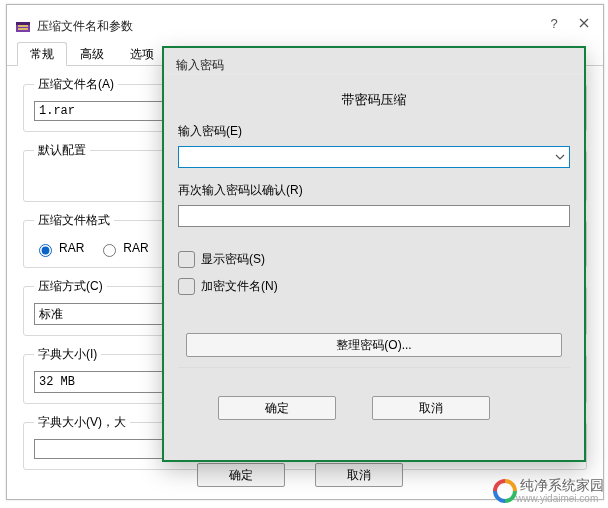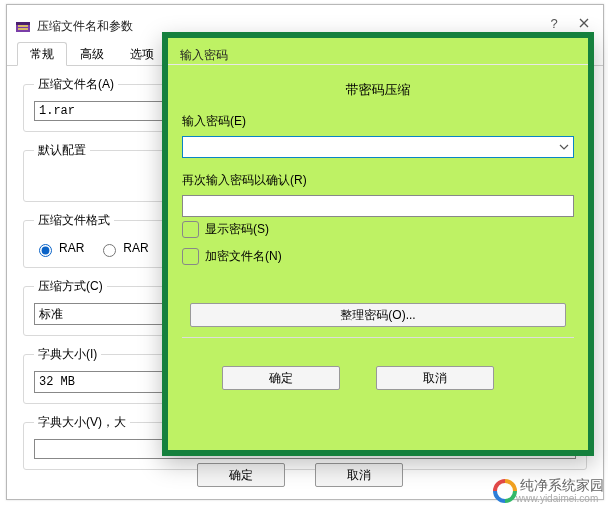--- a/index.html
+++ b/index.html
@@ -16,21 +16,21 @@
   fieldset{border:1px solid #d9d9d9;border-radius:3px;margin:0 0 10px 0;padding:8px 10px 10px}
   fieldset>legend{padding:0 4px}
   .txt{width:100%;box-sizing:border-box;border:1px solid #888;padding:1px 4px;font-family:"Courier New",monospace;font-size:12px;height:20px}
   .btn{min-width:88px;height:24px;border:1px solid #999;background:#f5f5f5;border-radius:2px;font-size:12px;padding:0 14px;cursor:default}
   .btn-wide{min-width:180px}
   .radio-row{display:flex;gap:14px;align-items:center;margin-top:4px}
   .radio-row label{display:flex;align-items:flex-start;gap:4px}
   .sel{width:100%;height:20px;border:1px solid #888;padding:0 4px;font-family:"Courier New",monospace;font-size:12px}
   .footer-btns{position:absolute;left:0;right:0;bottom:0;padding:12px 0 12px 190px;display:flex;gap:30px}
   
-  .child-dialog{position:absolute;left:162px;top:32px;width:420px;height:412px;background:#bef264;border:6px solid #15803d;box-shadow:0 8px 22px rgba(0,0,0,.25);z-index:5}
+  .child-dialog{position:absolute;left:162px;top:46px;width:420px;height:412px;background:#e5e5e5;border:2px solid #15803d;box-shadow:0 8px 22px rgba(0,0,0,.25);z-index:5}
   .child-body{padding:10px 14px 0}
   .sect-title{text-align:center;margin:6px 0 14px;font-size:13px}
   .field-label{margin:6px 0 6px}
   .combo{position:relative}
   .combo input{width:100%;height:22px;box-sizing:border-box;border:1px solid #0a84c6;padding:1px 20px 1px 4px}
   .combo .arrow{position:absolute;right:2px;top:3px;width:16px;height:16px;display:flex;align-items:center;justify-content:center;color:#555}
   .pw-input{width:100%;height:22px;box-sizing:border-box;border:1px solid #888;padding:1px 4px}
   .chk-row{display:flex;align-items:center;gap:6px;margin:10px 0 0}
   .chk{width:15px;height:15px;border:1px solid #888;border-radius:3px;display:inline-block}
   .org-btn-wrap{margin:38px 0 0;text-align:center}
@@ -134,21 +134,21 @@
       <span class="arrow">
         <svg viewBox="0 0 10 10" width="10" height="10">
             <path d="M1 3 L5 7 L9 3" fill="none" stroke="#555" stroke-width="1.2"></path>
           </svg>
       </span>
     </div>
 
     <div class="field-label" style="margin-top:14px">再次输入密码以确认(R)</div>
     <input class="pw-input" type="text" style="">
 
-    <div class="chk-row" style="margin-top:4px">
+    <div class="chk-row" style="margin-top:24px">
       <span class="chk"></span>
         <span>显示密码(S)</span>
     </div>
     <div class="chk-row">
       <span class="chk"></span>
         <span>加密文件名(N)</span>
     </div>
 
     <div class="org-btn-wrap">
       <button class="btn btn-wide" style="width:376px">整理密码(O)...</button>

